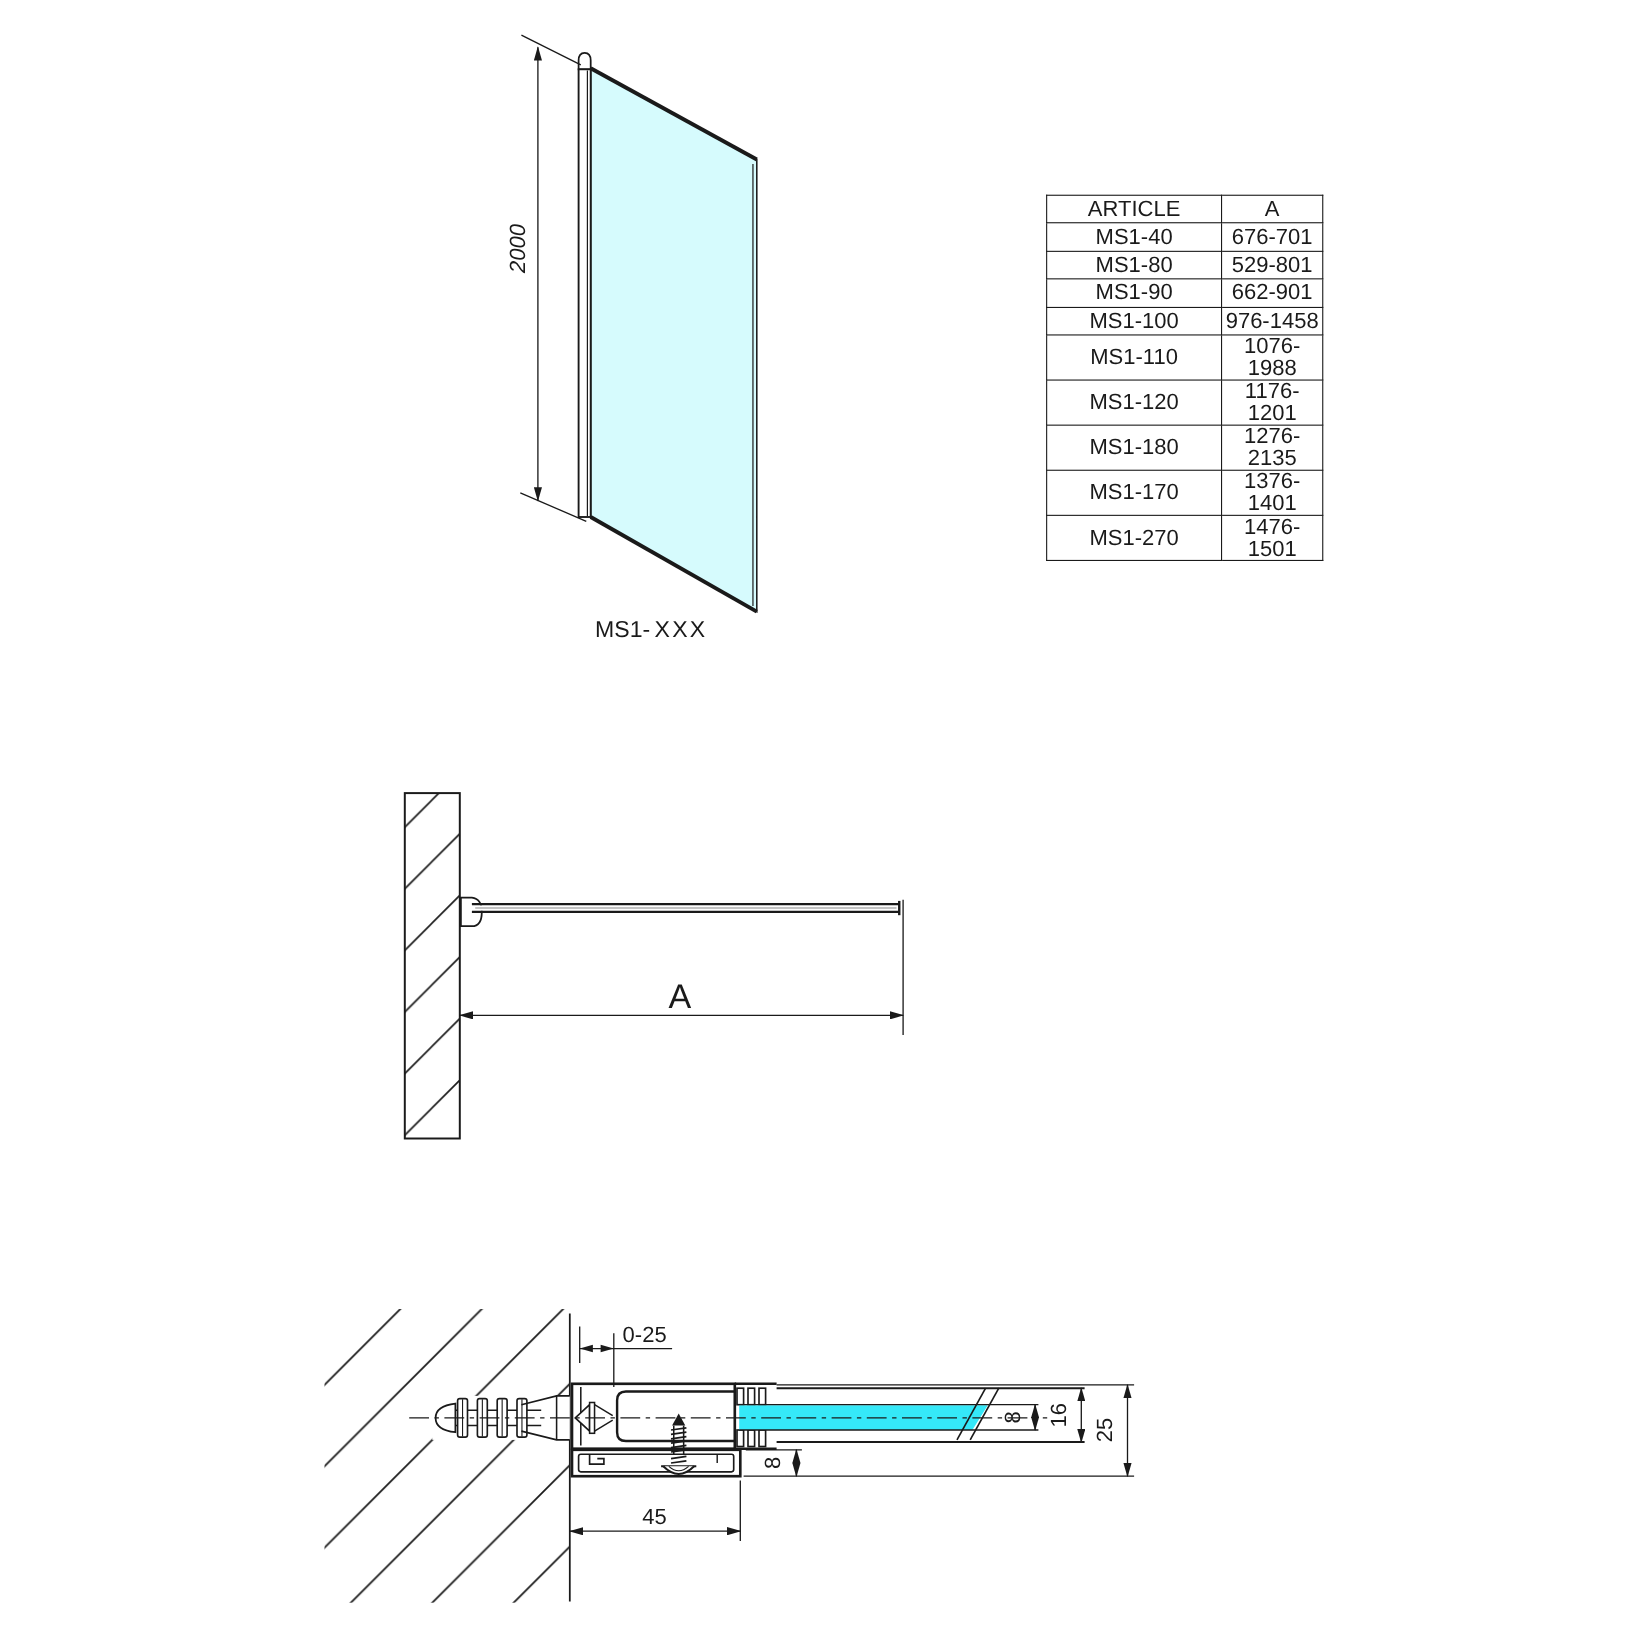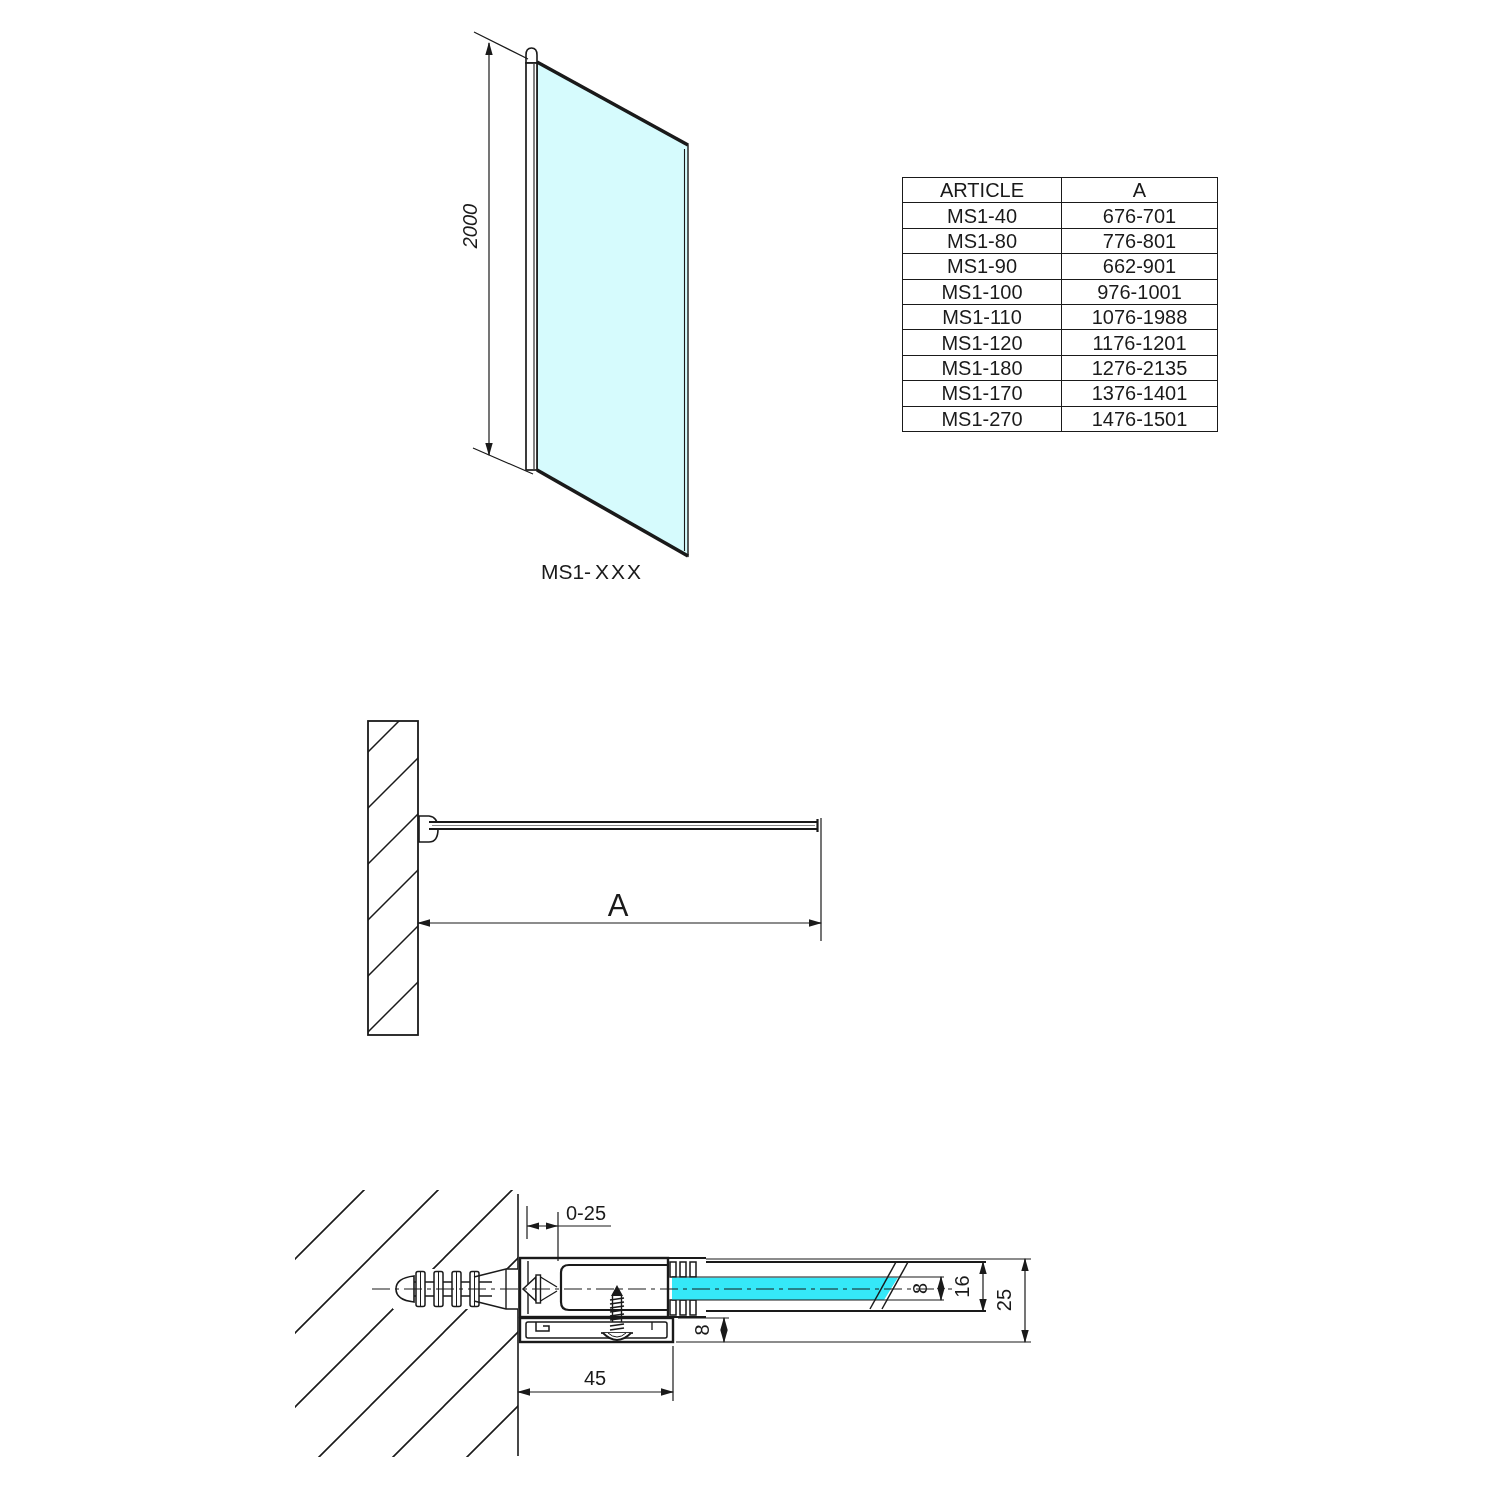--- a/index.html
+++ b/index.html
@@ -5,21 +5,21 @@
   html,body{margin:0;padding:0;background:#fff;}
   .canvas{position:relative;width:1500px;height:1500px;background:#ffffff;overflow:hidden;
           font-family:"Liberation Sans", sans-serif;}
   svg{position:absolute;left:0;top:0;}
   svg text{font-family:"Liberation Sans", sans-serif;fill:#1a1a1a;}
   .dim-text{font-size:20px;}
   .dim-text-italic{font-size:20px;font-style:italic;}
   .big-dim{font-size:31px;}
   .code-text{font-size:21px;}
   
-  .spec-table{position:absolute;left:902px;top:177px;width:316px;}
+  .spec-table{position:absolute;left:951px;top:177px;width:252px;}
   .spec-table table{width:100%;border-collapse:collapse;table-layout:fixed;
     font-family:"Liberation Sans", sans-serif;font-size:20px;color:#1a1a1a;}
   .spec-table th,.spec-table td{border:1.7px solid #1a1a1a;height:24.4px;
     text-align:center;vertical-align:middle;padding:0;font-weight:400;line-height:1;}
   .spec-table col.c1{width:159px;}
 </style>
 </head>
 <body>
 
 <div class="canvas">
@@ -218,29 +218,29 @@
         <th>A</th>
       </tr>
     </thead>
     <tbody>
       <tr>
         <td>MS1-40</td>
         <td>676-701</td>
       </tr>
       <tr>
         <td>MS1-80</td>
-        <td>776-801</td>
+        <td>529-801</td>
       </tr>
       <tr>
         <td>MS1-90</td>
         <td>662-901</td>
       </tr>
       <tr>
         <td>MS1-100</td>
-        <td>976-1001</td>
+        <td>976-1458</td>
       </tr>
       <tr>
         <td>MS1-110</td>
         <td>1076-1988</td>
       </tr>
       <tr>
         <td>MS1-120</td>
         <td>1176-1201</td>
       </tr>
       <tr>

